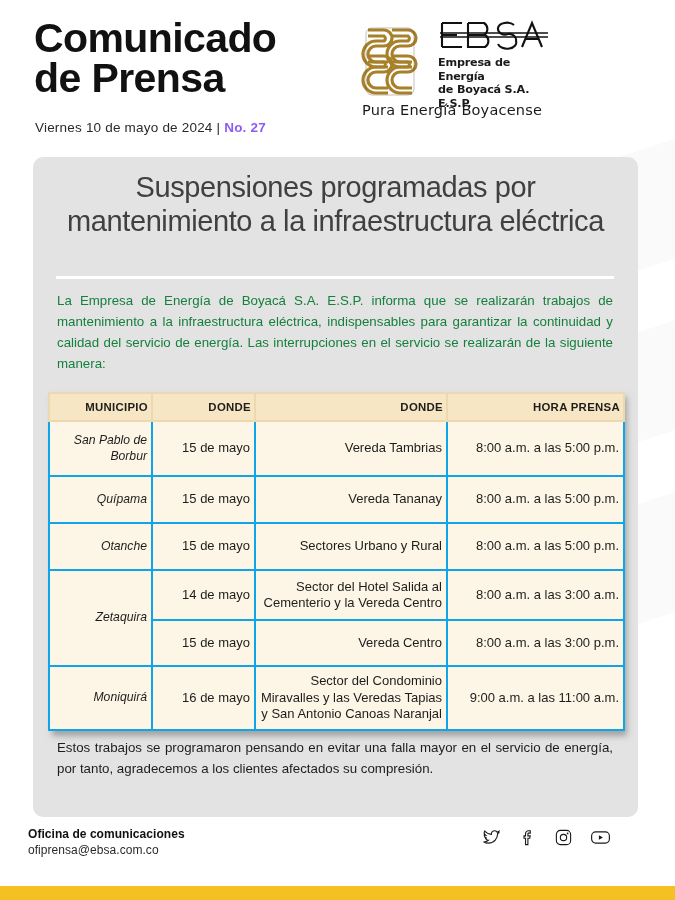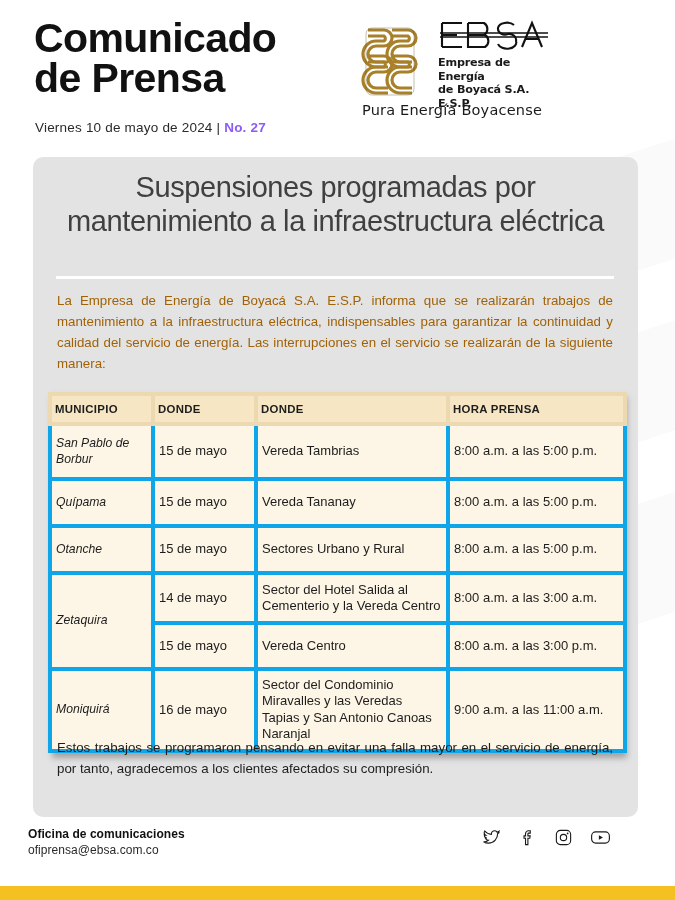--- a/index.html
+++ b/index.html
@@ -68,38 +68,38 @@
     font-size:29px; line-height:1.17;
     color:#404040; letter-spacing:-0.4px;
   }
   .divider {
     position:absolute; left:23px; top:119px;
     width:558px; height:3px; background:#ffffff;
   }
   .intro {
     position:absolute; left:24px; top:133px; width:556px;
     font-size:13.3px; line-height:1.58;
-    color:#a16207; text-align:justify;
+    color:#15803d; text-align:justify;
   }
 
   
   .table-wrap {
     position:absolute; left:15px; top:235px;
     width:575px;
     box-shadow:4px 5px 6px rgba(110,110,110,0.55);
   }
   table {
     width:100%;
     border-collapse:collapse;
     background:#fdf6e6;
     table-layout:fixed;
   }
   th, td {
-    border:4px solid #0ea5e9;
-    text-align:left;
+    border:2px solid #0ea5e9;
+    text-align:right;
     vertical-align:middle;
     color:#1d1d1d;
     padding:6px 4px;
   }
   thead th {
     background:#f7e6c4;
     font-size:11.4px; font-weight:bold;
     letter-spacing:0.3px;
     padding:7px 3px;
     border-color:#ecd9b2;

